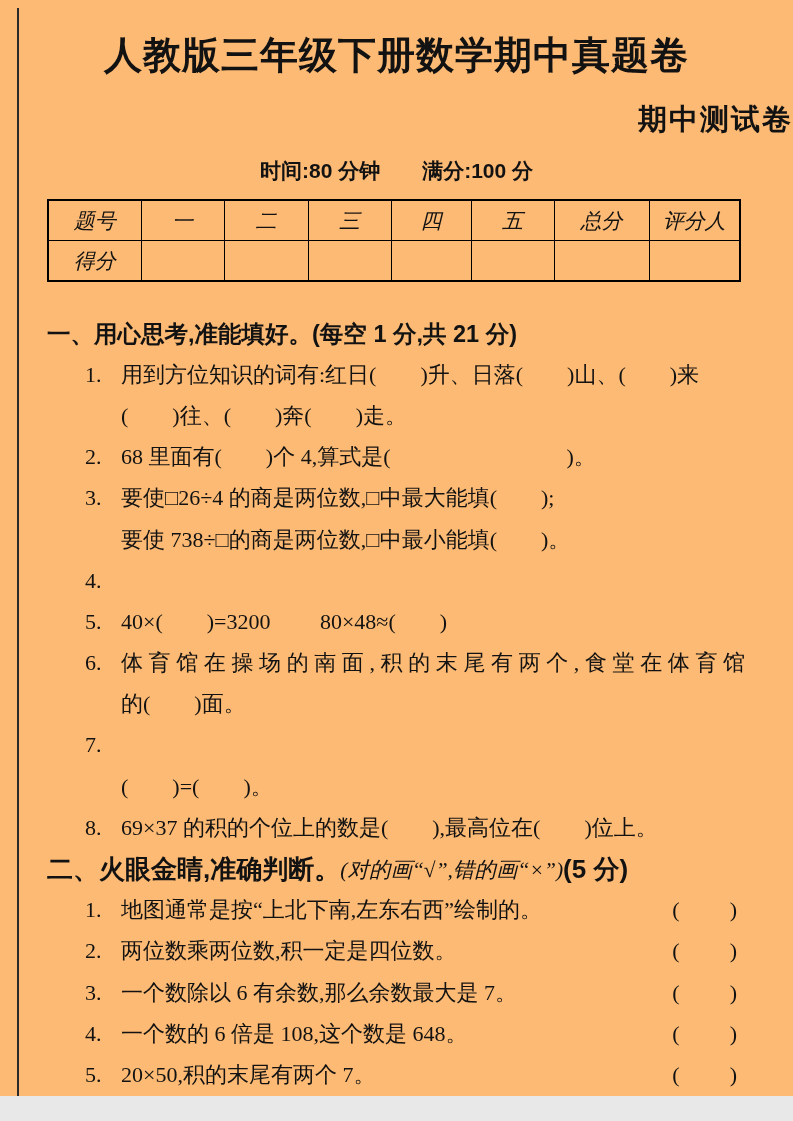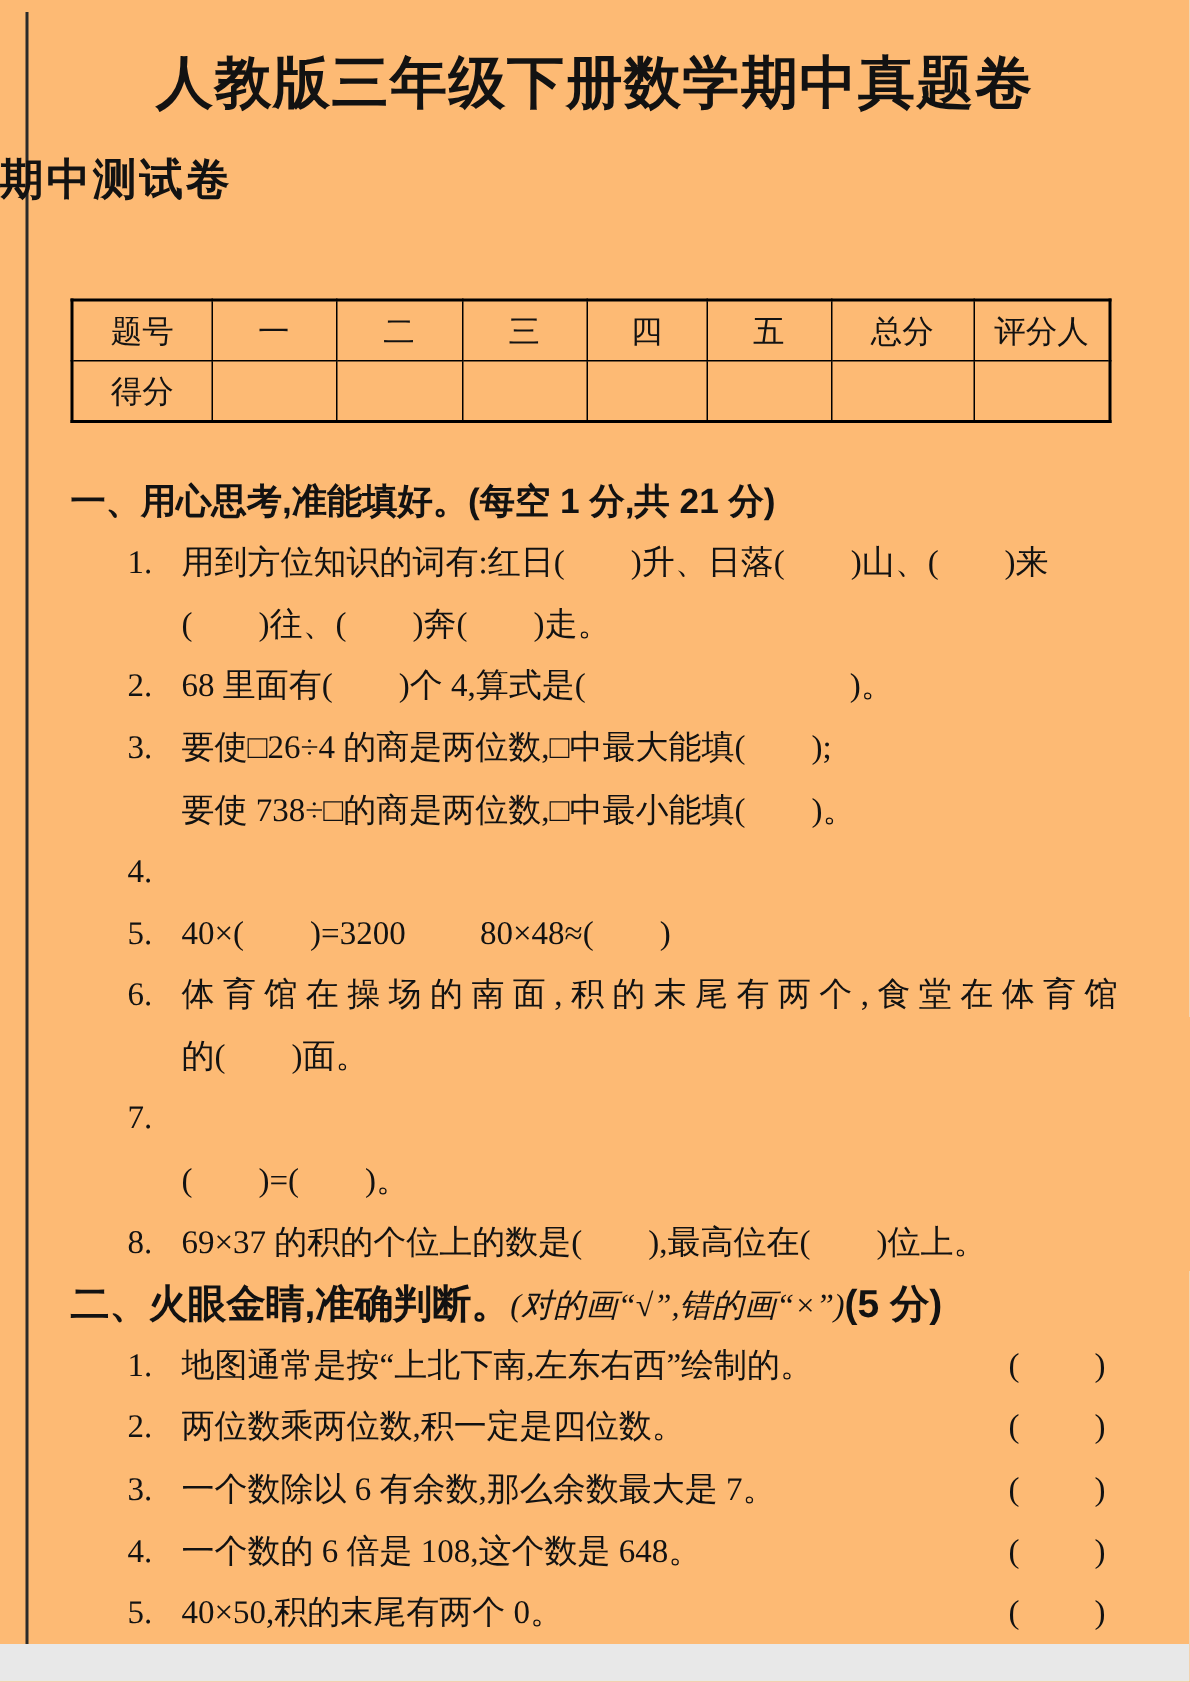--- a/index.html
+++ b/index.html
@@ -1,48 +1,49 @@
 <!DOCTYPE html>
 <html><head>
 <meta charset="utf-8">
 <style>
   html,body{margin:0;padding:0;background:#e8e8e8;}
   .page{position:relative;width:793px;height:1096px;background:#fdba74;margin:0 auto;
         font-family:"Liberation Serif",serif;color:#121212;overflow:hidden;}
   .left-rule{position:absolute;left:17px;top:8px;width:2px;height:1103px;background:#2a2a2a;}
   .title{position:absolute;top:30px;left:0;width:100%;text-align:center;margin:0;
          font-family:"Liberation Sans",sans-serif;font-weight:900;font-size:38px;letter-spacing:1px;}
-  .subtitle{position:absolute;top:100px;left:0;width:100%;text-align:left;margin:0;
+  .subtitle{position:absolute;top:100px;left:0;width:100%;text-align:right;margin:0;
             font-family:"Liberation Sans",sans-serif;font-weight:700;font-size:29px;letter-spacing:2px;}
   .meta{position:absolute;top:157px;left:0;width:100%;text-align:center;
         font-family:"Liberation Sans",sans-serif;font-weight:700;font-size:21px;}
   table.score{position:absolute;top:199px;left:47px;border-collapse:collapse;table-layout:fixed;
               border:2.5px solid #000;}
   table.score td{border:1.6px solid #000;text-align:center;vertical-align:middle;
-                 font-size:21px;padding:0;height:39px;}
+                 font-size:21px;padding:0;height:39px;font-style:italic;}
   .lines{position:absolute;top:301px;left:47px;width:698px;}
   .line{height:41.2px;display:flex;align-items:center;font-size:22px;}
   .heading{font-family:"Liberation Sans",sans-serif;font-weight:700;font-size:23.5px;margin-top:12px;}
   .num{flex:none;width:36px;padding-left:38px;box-sizing:content-box;}
   .cont{padding-left:74px;}
   .just .txt{flex:1;text-align:justify;text-align-last:justify;}
   .s2{padding-right:6px;}
   .ans{margin-left:auto;letter-spacing:2px;}
   .h2main,.h2score{font-family:"Liberation Sans",sans-serif;font-weight:700;font-size:26px;}
   .h2note{font-family:"Liberation Serif",serif;font-style:italic;font-weight:400;font-size:21.5px;}
   .smudge{position:absolute;height:3px;background:#c9c9c9;opacity:.7;}
 </style>
 </head>
 <body>
 
 <div class="page">
   <div class="left-rule"></div>
 
   <h1 class="title">人教版三年级下册数学期中真题卷</h1>
   <h2 class="subtitle">期中测试卷</h2>
+  <div class="meta">时间:80 分钟　　满分:100 分</div>
 
   <table class="score">
     <colgroup>
       <col style="width:93px">
         <col style="width:83px">
         <col style="width:84px">
         <col style="width:83px">
       <col style="width:80px">
         <col style="width:83px">
         <col style="width:95px">
@@ -138,20 +139,20 @@
       <span class="txt">一个数除以 6 有余数,那么余数最大是 7。</span>
       <span class="ans">(　　)</span>
     </div>
     <div class="line s2">
       <span class="num">4.</span>
       <span class="txt">一个数的 6 倍是 108,这个数是 648。</span>
       <span class="ans">(　　)</span>
     </div>
     <div class="line s2">
       <span class="num">5.</span>
-      <span class="txt">40×50,积的末尾有两个 0。</span>
+      <span class="txt">20×50,积的末尾有两个 7。</span>
       <span class="ans">(　　)</span>
     </div>
   </div>
 
   <div class="smudge" style="left:60px;top:1111px;width:455px;"></div>
   <div class="smudge" style="left:695px;top:1111px;width:70px;"></div>
 </div>
 
 </body></html>

